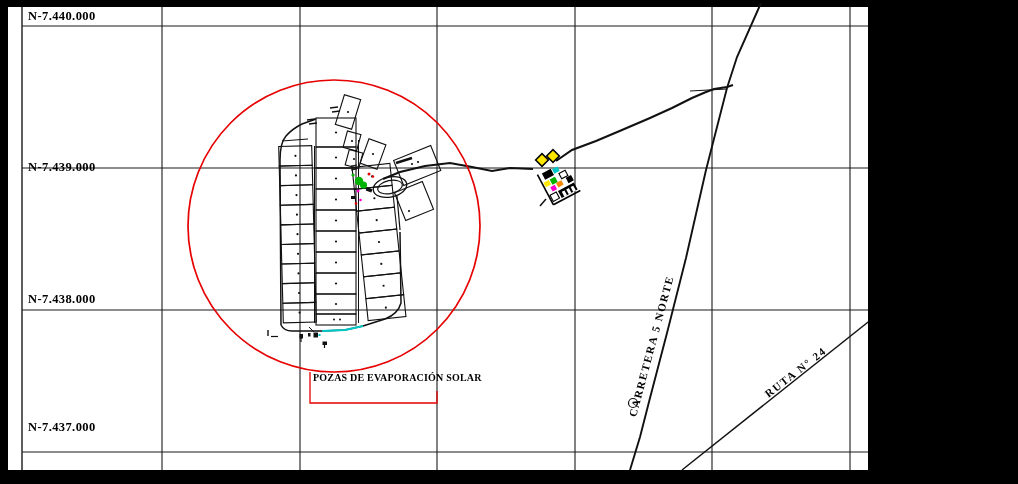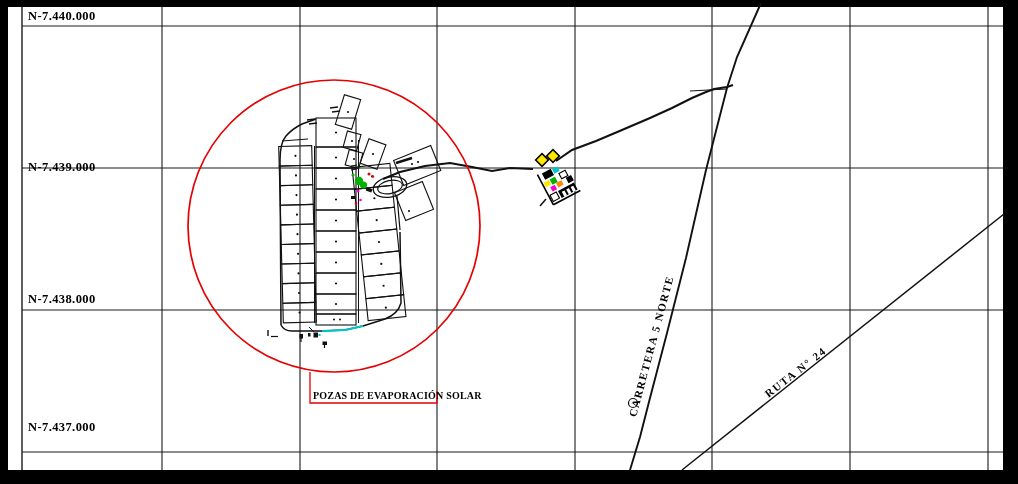--- a/index.html
+++ b/index.html
@@ -1,37 +1,37 @@
 <!DOCTYPE html>
 <html><head>
 <meta charset="utf-8">
 <style>
   html,body { margin:0; padding:0; background:#000; }
   .stage {
-    position:relative; width:1018px; height:484px;
+    position:relative; width:868px; height:484px;
     background:#000; overflow:hidden;
     font-family:"Liberation Serif", serif;
   }
   .paper {
     position:absolute; left:8px; top:7px; width:995px; height:463px;
     background:#ffffff;
   }
   svg.draw { position:absolute; left:0; top:0; }
   .northing {
     position:absolute; left:28px; color:#000;
     font-size:12.5px; font-weight:bold; letter-spacing:.4px; white-space:nowrap;
   }
   .road-label {
     position:absolute; color:#000; font-size:11px; font-weight:bold;
     letter-spacing:1.6px; white-space:nowrap; text-align:center;
   }
   .carretera { left:576px; top:340px; width:150px; transform:rotate(-75deg); transform-origin:center; }
   .ruta      { left:748px; top:366px; width:95px;  transform:rotate(-38deg); transform-origin:center; }
   .pond-label {
-    position:absolute; left:313px; top:390px; color:#000;
+    position:absolute; left:313px; top:372px; color:#000;
     font-size:10px; font-weight:bold; letter-spacing:.2px; white-space:nowrap;
   }
   .pen  { stroke:#111; fill:none; }
   .cell { stroke:#111; fill:none; stroke-width:1.1; }
   .dot  { fill:#111; stroke:none; }
 </style>
 </head>
 <body>
 
 <div class="stage">

